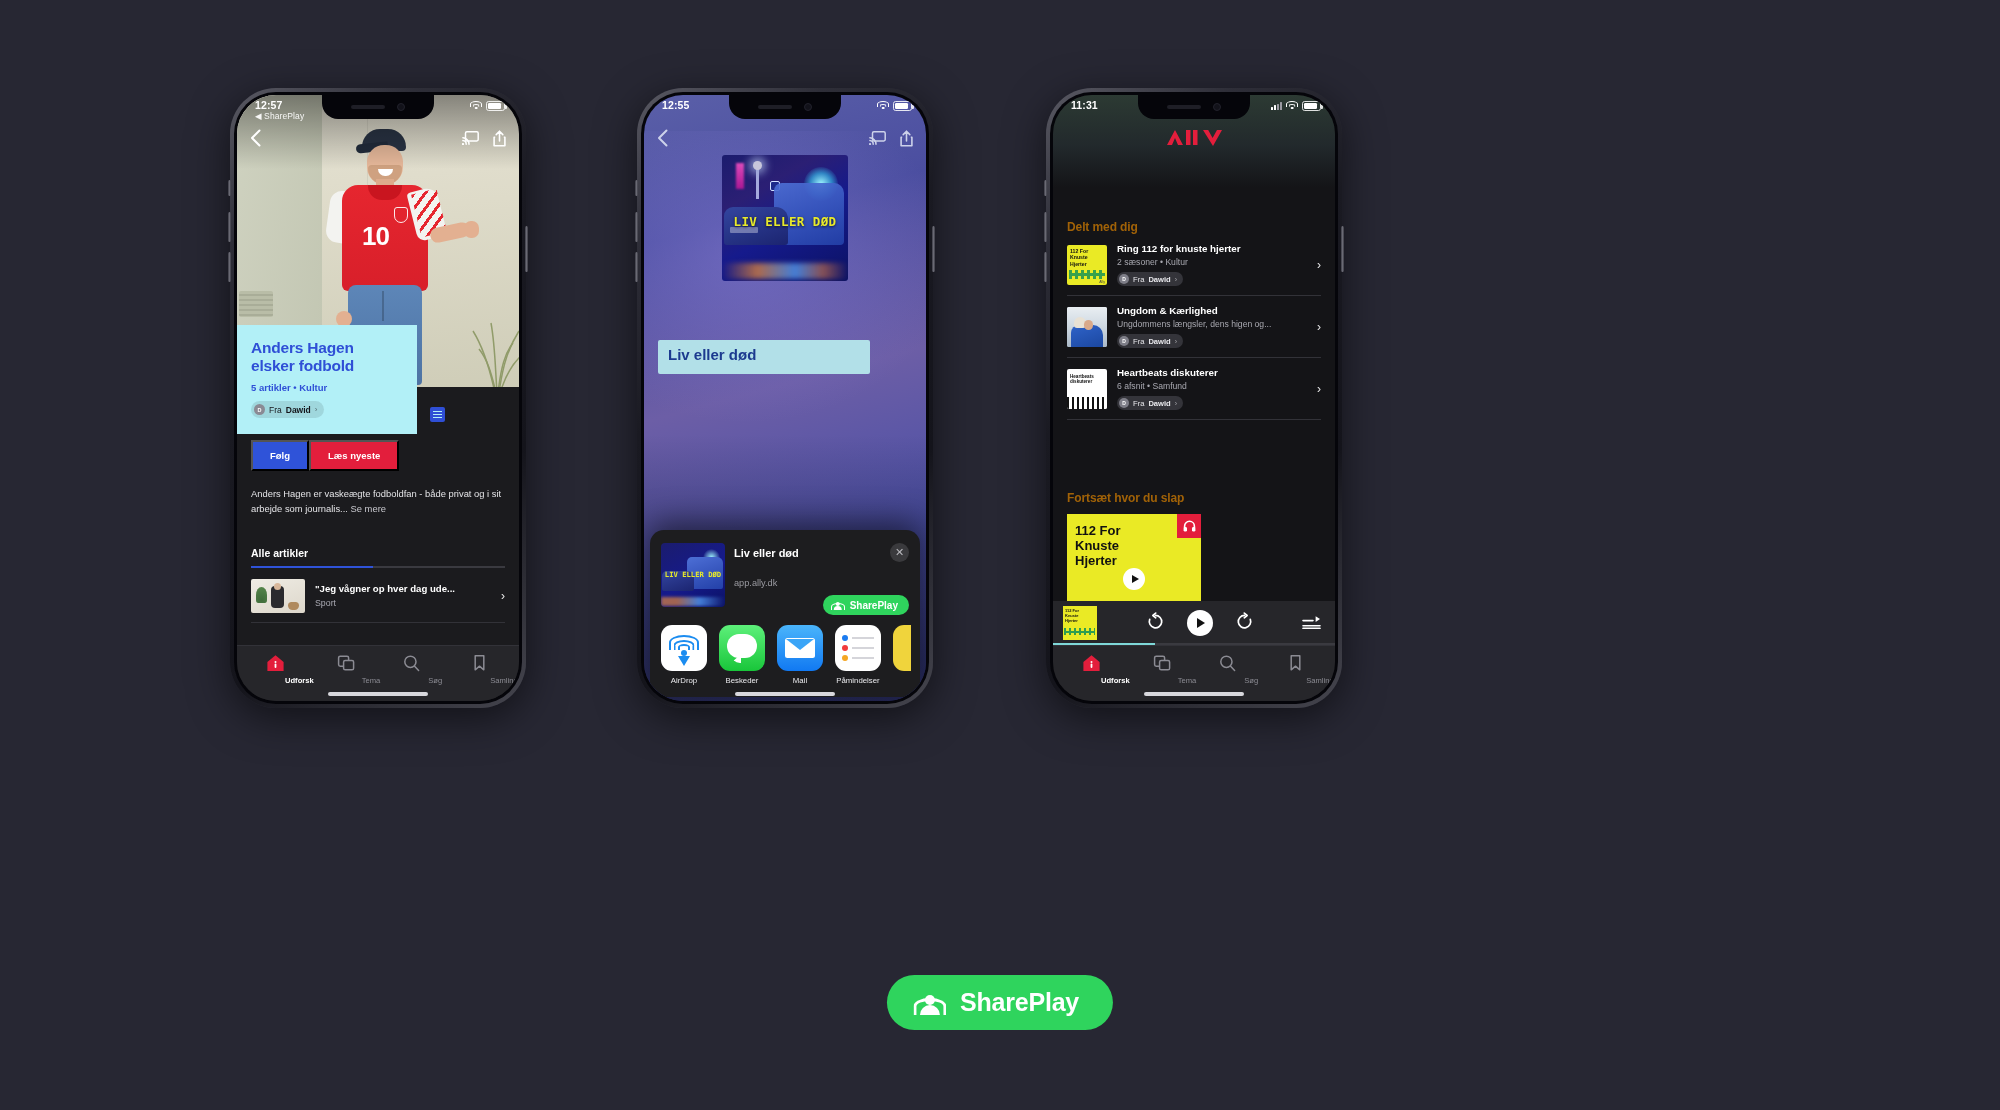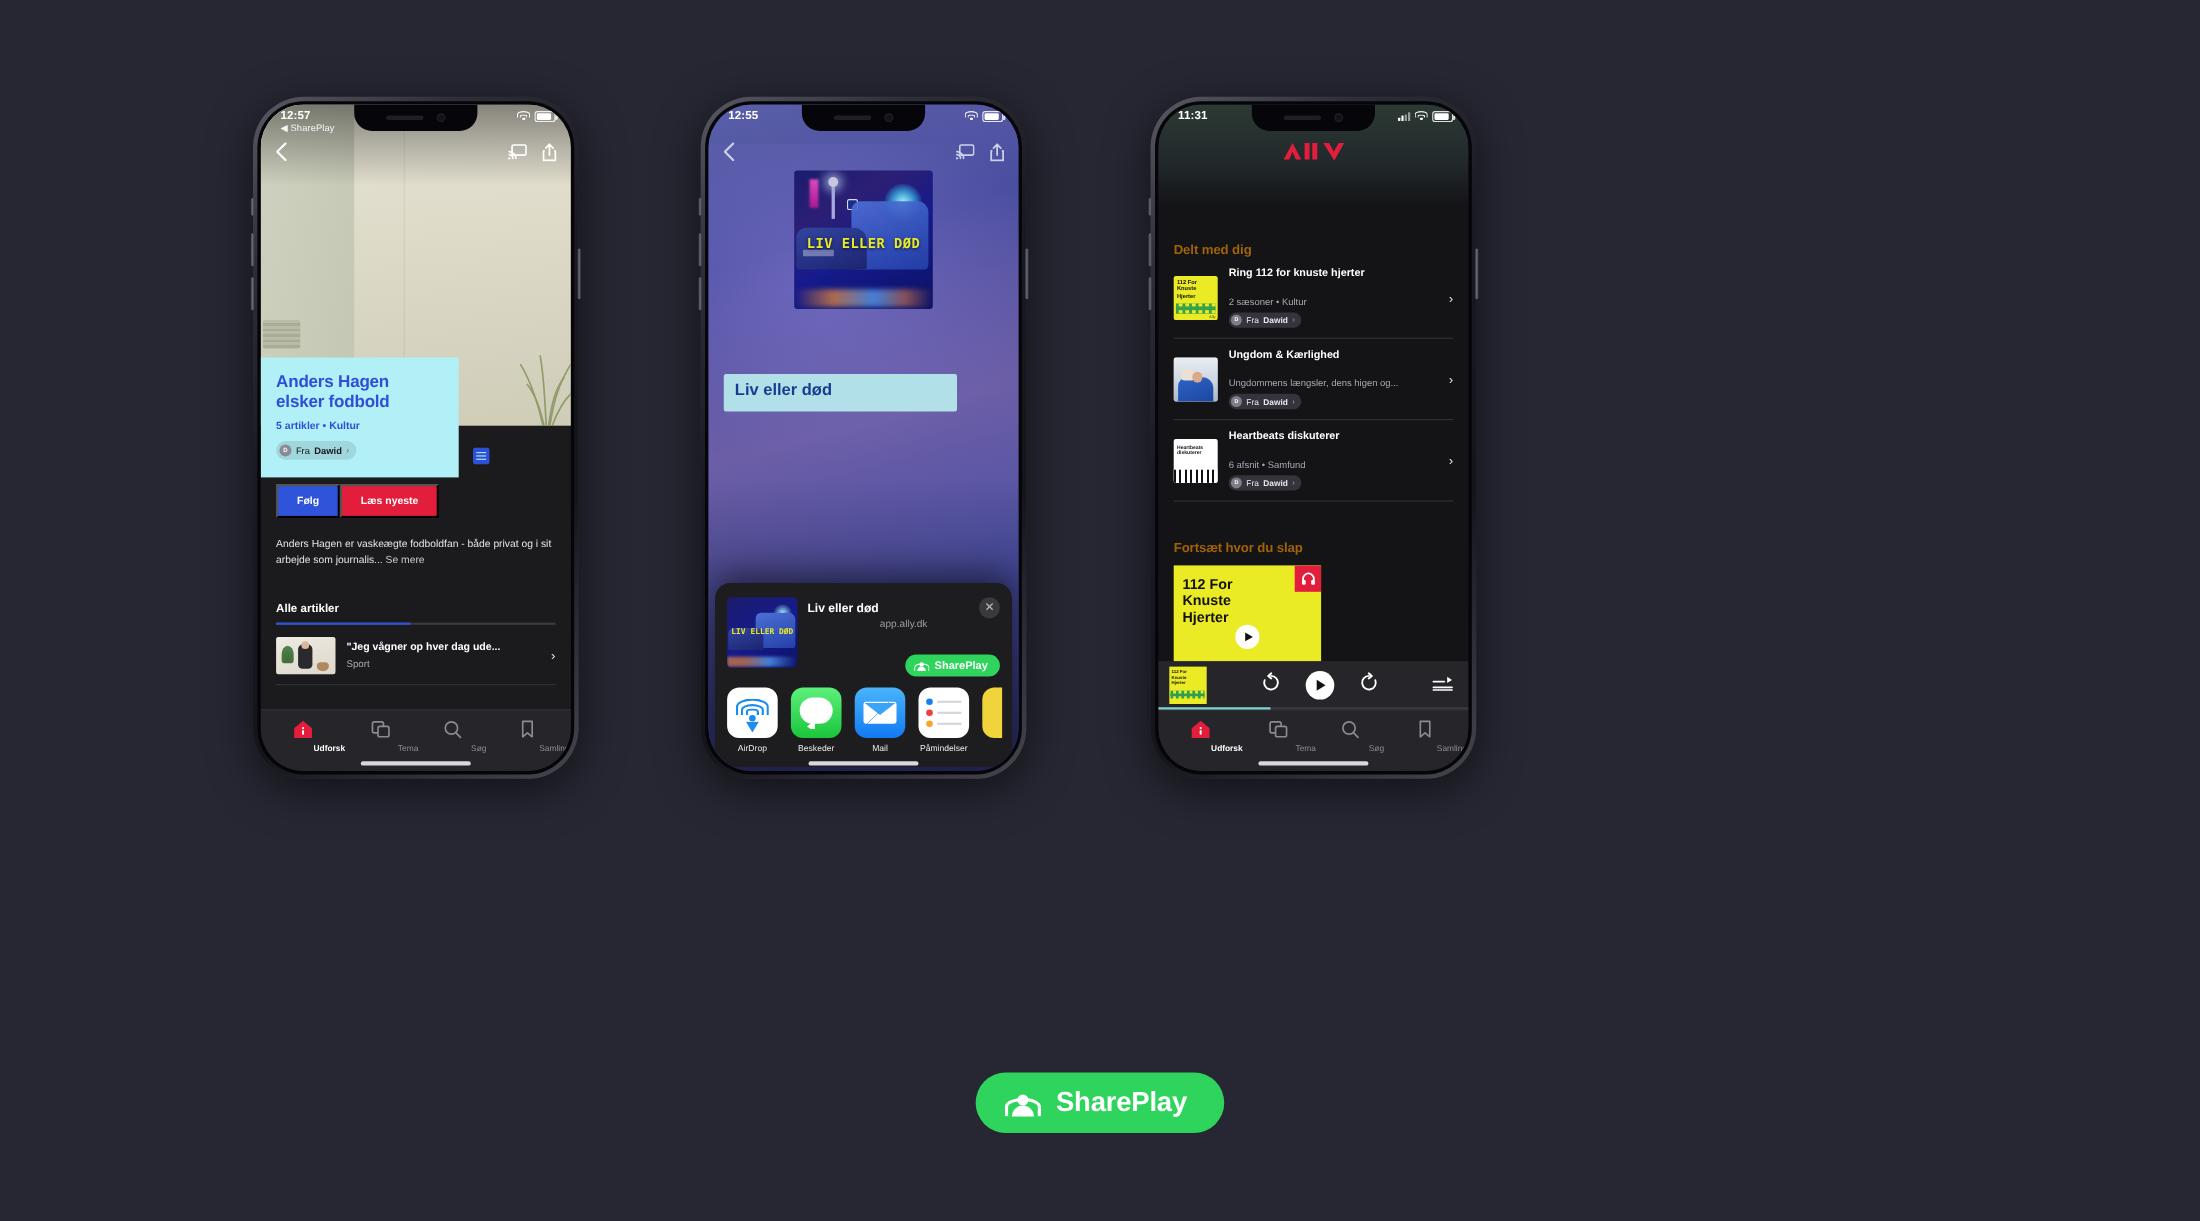--- a/index.html
+++ b/index.html
@@ -257,21 +257,21 @@
     background:radial-gradient(circle,#9ff6ff,rgba(30,120,220,0) 72%); }
   .sh-thumb .v { position:absolute; right:2px; top:14px; width:36px; height:32px;
     background:linear-gradient(160deg,#4d6fd6,#2340a8); border-radius:5px 6px 2px 2px; }
   .sh-thumb .c { position:absolute; left:1px; top:28px; width:32px; height:20px;
     background:linear-gradient(160deg,#33459f,#1b2470); border-radius:5px 7px 2px 2px; }
   .sh-thumb .l { position:absolute; left:0; bottom:1px; width:100%; height:9px;
     background:linear-gradient(90deg,rgba(255,150,50,.6) 25%,rgba(90,170,255,.7) 60%,rgba(0,0,0,0));
     filter:blur(1.6px); }
   .sh-meta { flex:1; padding-top:4px; min-width:0; }
   .sh-meta .t { color:#fff; font-size:11px; font-weight:700; }
-  .sh-meta .u { color:#9b9ba1; font-size:9.2px; margin-top:3px;text-align:center; }
+  .sh-meta .u { color:#9b9ba1; font-size:9.2px; margin-top:19px; }
   .sh-close { position:absolute; right:2px; top:4px; width:19px; height:19px; border-radius:50%;
     background:#3a3a3d; color:#b8b8bd; display:flex; align-items:center; justify-content:center;
     font-size:11px; line-height:1; }
   .shareplay-btn {
     position:absolute; right:2px; bottom:4px;
     background:#2fd45d; border-radius:14px; color:#fff;
     display:flex; align-items:center; gap:5px; padding:4.5px 11px 4.5px 8px;
     font-size:10px; font-weight:600;
   }
   .sp-ico { width:14px; height:11px; position:relative; flex:none; }
@@ -352,21 +352,21 @@
     border-radius:2px; box-shadow:16.5px 0 0 #2f3fd8; }
   .t-vid { background:#e9c7f5; }
   .cat-clip { overflow:hidden; }
 
   .p3sect { padding:0 14px; }
   .p3sect h2 { color:#a16207; font-size:12px; font-weight:800; letter-spacing:-.1px; }
   .srow { display:flex; align-items:center; gap:10px; padding:9px 0; }
   .srow .th { width:40px; height:40px; border-radius:2px; flex:none; overflow:hidden; position:relative; }
   .srow .mid { flex:1; min-width:0; }
   .srow .t { color:#fff; font-size:9.8px; font-weight:700; white-space:nowrap; overflow:hidden; text-overflow:ellipsis; }
-  .srow .s { color:#a8a8b0; font-size:8.6px; margin-top:15px; white-space:nowrap; overflow:hidden; text-overflow:ellipsis; }
+  .srow .s { color:#a8a8b0; font-size:8.6px; margin-top:3px; white-space:nowrap; overflow:hidden; text-overflow:ellipsis; }
   .srow .chip2 { display:inline-flex; align-items:center; gap:4px; margin-top:5px;
     background:#34343a; border-radius:9px; padding:2px 6px 2px 2px; color:#e8e8ec; font-size:7.6px; }
   .srow .chip2 .av { width:10px; height:10px; border-radius:50%; background:#7e7e88; color:#fff;
     font-size:5px; display:flex; align-items:center; justify-content:center; font-weight:700; }
   .srow .chip2 b { font-weight:700; }
   .srow .chip2 .cv { opacity:.6; font-size:7px; }
   .th-112 { background:#eaea25; }
   .th-112 .tt { position:absolute; left:3px; top:3px; color:#111; font-size:5.2px; font-weight:700; line-height:1.25; }
   .th-112 .checks { position:absolute; left:2px; bottom:6px; width:36px; height:9px;
     background:repeating-linear-gradient(90deg,#2f9e4f 0 3px,transparent 3px 6px),
@@ -423,20 +423,39 @@
       <span class="btn-side btn-left-2"></span>
       <span class="btn-side btn-left-3"></span>
       <span class="btn-side btn-right-1"></span>
       <div class="bezel">
         <div class="screen">
 
           <div class="hero">
             <div class="wall-l"></div>
             <div class="wall-seam"></div>
             <div class="radiator"></div>
+            <div class="person">
+              <div class="cap"></div>
+              <div class="face"></div>
+              <div class="beard"></div>
+              <div class="smile"></div>
+              <div class="neck"></div>
+              <div class="sleeve-l"></div>
+              <div class="shirt"></div>
+              <div class="collar"></div>
+              <div class="crest"></div>
+              <div class="num">10</div>
+              <div class="sleeve-r"></div>
+              <div class="stripe-r"></div>
+              <div class="arm"></div>
+              <div class="hand"></div>
+              <div class="jeans"></div>
+              <div class="fly"></div>
+              <div class="hand2"></div>
+            </div>
             <svg class="grass" viewBox="0 0 58 92">
               <g stroke="#7d8c52" stroke-width="1.5" fill="none" opacity=".85">
                 <path d="M30 92 C24 64 18 46 8 30"></path>
                   <path d="M32 92 C30 62 30 44 26 22"></path>
                 <path d="M34 92 C38 62 44 46 54 30"></path>
                   <path d="M33 92 C36 66 40 52 48 42"></path>
                 <path d="M31 92 C26 70 22 58 14 48"></path>
                   <path d="M35 92 C42 70 50 60 57 54"></path>
               </g>
             </svg>

